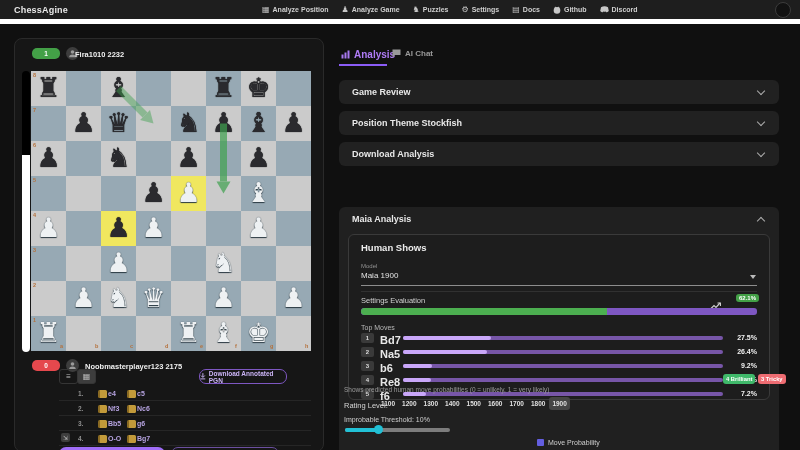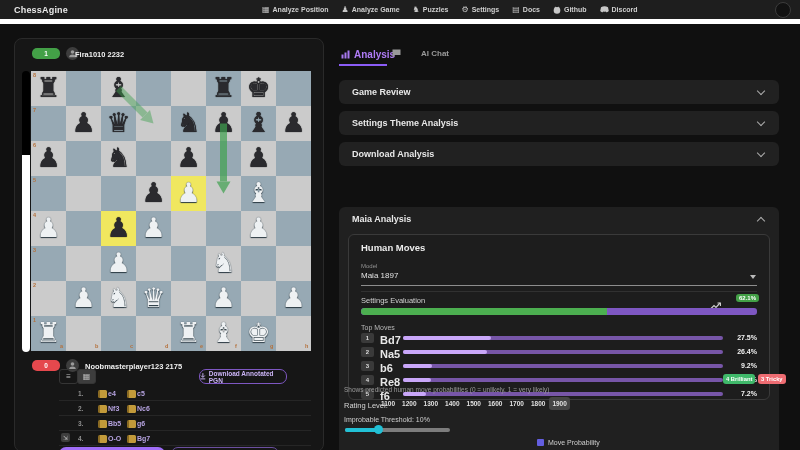--- a/index.html
+++ b/index.html
@@ -46,21 +46,21 @@
   .mbook{position:absolute;top:4px;width:7px;height:8px;background:#c29a3a;border-radius:1.5px;border-left:2px solid #8a6a22;}
   .mtxt{position:absolute;top:4px;font-size:7px;color:#b6a3e0;font-weight:600;cursor:pointer;}
   #mini-ic{left:46px;top:394px;width:9px;height:9px;background:#3e3e3e;border-radius:2px;color:#bbb;font-size:6px;
     display:flex;align-items:center;justify-content:center;}
   #btn-purple{left:44px;top:408px;width:106px;height:14px;border-radius:7px;background:#a06df7;cursor:pointer;}
   #btn-outline{left:156px;top:408px;width:106px;height:14px;border-radius:7px;border:1px solid #6b4fa0;cursor:pointer;}
   
   #tab-analysis{left:341px;top:49px;display:flex;align-items:center;gap:4px;cursor:pointer;}
   #tab-analysis .lbl{font-size:10px;font-weight:bold;color:#b07cf7;text-align:right;}
   #tab-underline{left:339px;top:64px;width:48px;height:2px;background:#8b5cf6;}
-  #tab-aichat{left:392px;top:49px;display:flex;align-items:flex-end;gap:20px;cursor:pointer;}
+  #tab-aichat{left:392px;top:49px;display:flex;align-items:flex-end;gap:4px;cursor:pointer;}
   #tab-aichat .lbl{font-size:8px;font-weight:600;color:#9a9a9a;}
   .acc{left:339px;width:440px;height:24px;background:#212121;border-radius:6px;cursor:pointer;}
   .acc .albl{position:absolute;left:13px;top:7px;font-size:9px;font-weight:bold;color:#e8e8e8;}
   .chev{position:absolute;right:15px;width:5px;height:5px;border-right:1.5px solid #aaa;border-bottom:1.5px solid #aaa;}
   .chev.down{top:8px;transform:rotate(45deg);} .chev.up{top:11px;transform:rotate(-135deg);}
   #acc1{top:80px;} #acc2{top:111px;} #acc3{top:142px;}
   #maia-box{left:339px;top:173px;width:440px;height:277px;background:#202020;border-radius:6px 6px 0 0;margin-top:34px;}
   
   #hm-card{position:absolute;left:9px;top:27px;width:420px;height:164px;background:#1d1d1d;border:1px solid #3a3a3a;border-radius:6px;}
   #hm-title{left:12px;top:7px;font-size:9.5px;font-weight:600;color:#ececec;}
@@ -359,38 +359,38 @@
       <path d="M0.5 0.5 h8 v5.5 h-5.5 l-2.5 2.5 z" fill="#9a9a9a"></path>
     </svg>
   <span class="lbl">AI Chat</span>
 </div>
 
 <div id="acc1" class="abs acc">
   <span class="albl">Game Review</span>
   <span class="chev down"></span>
 </div>
 <div id="acc2" class="abs acc">
-  <span class="albl">Settings Theme Analysis</span>
+  <span class="albl">Position Theme Stockfish</span>
   <span class="chev down"></span>
 </div>
 <div id="acc3" class="abs acc">
   <span class="albl">Download Analysis</span>
   <span class="chev down"></span>
 </div>
 
 <div id="maia-box" class="abs">
   <div style="position:absolute;left:0;top:0;width:100%;height:24px;cursor:pointer;">
     <span class="albl" style="position:absolute;left:13px;top:7px;font-size:9px;font-weight:bold;color:#e8e8e8;">Maia Analysis</span>
     <span class="chev up"></span>
   </div>
 
   <div id="hm-card">
-    <span id="hm-title" class="abs">Human Moves</span>
+    <span id="hm-title" class="abs">Human Shows</span>
     <span id="hm-model-label" class="abs">Model</span>
-    <span id="hm-model-value" class="abs">Maia 1897</span>
+    <span id="hm-model-value" class="abs">Maia 1900</span>
     <div id="hm-caret" class="abs"></div>
     <div id="hm-underline" class="abs"></div>
     <div id="hm-divider" class="abs"></div>
     <span id="hm-eval-label" class="abs">Settings Evaluation</span>
     <span id="hm-trend" class="abs">
       <svg width="11" height="8" viewBox="0 0 11 8">
           <path d="M0.5 7 L4 3.5 L6 5.5 L10 1" stroke="#cfcfcf" stroke-width="1.2" fill="none"></path>
           <path d="M7.5 1 h3 v3" stroke="#cfcfcf" stroke-width="1.2" fill="none"></path>
         </svg>
     </span>

